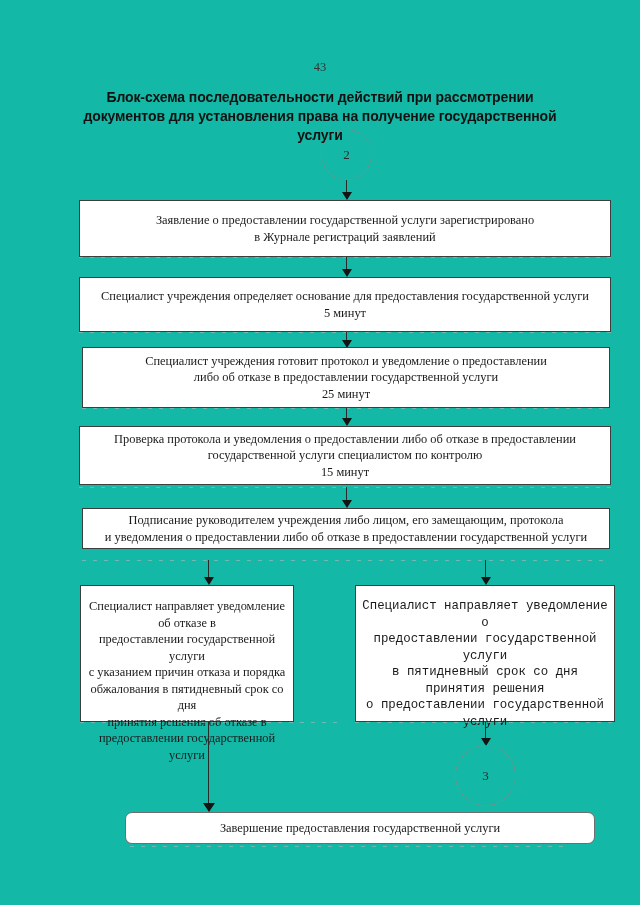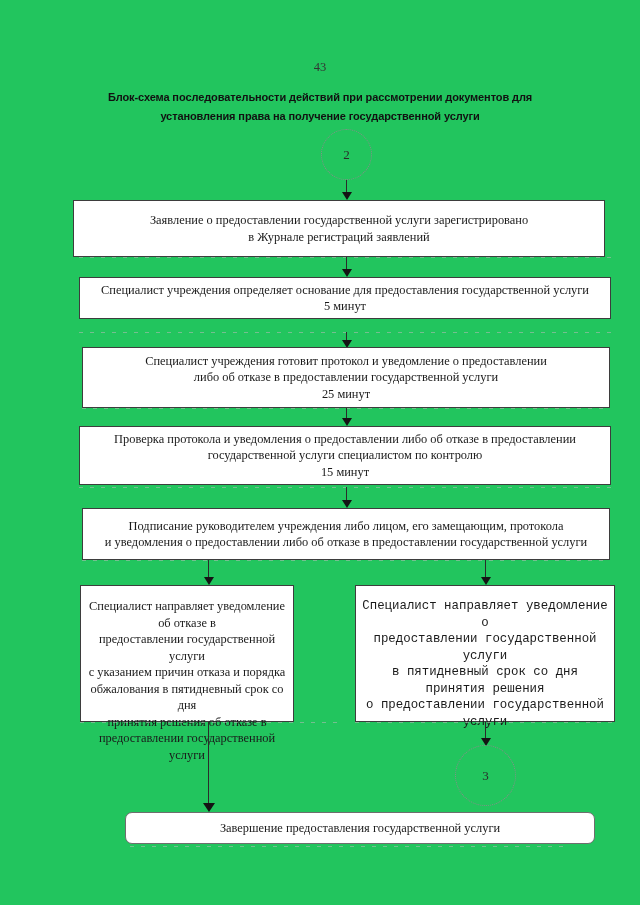--- a/index.html
+++ b/index.html
@@ -11,21 +11,21 @@
     width: 640px;
     height: 905px;
     position: relative;
     font-family: "Liberation Serif", serif;
     color: #1a1a1a;
     overflow: hidden;
   }
   .page {
     position: absolute;
     inset: 0;
-    background: #22c55e;
+    background: #14b8a6;
     padding-left: 15px;
   }
   
   #page-number {
     position: absolute;
     top: 60px;
     left: 0;
     width: 640px;
     text-align: center;
     font-family: "Liberation Serif", serif;
@@ -34,21 +34,21 @@
   }
   
   #doc-title {
     position: absolute;
     top: 88px;
     left: 75px;
     width: 490px;
     text-align: center;
     font-family: "Liberation Sans", sans-serif;
     font-weight: bold;
-    font-size: 11px;
+    font-size: 14px;
     line-height: 19px;
     color: #111;
     letter-spacing: -0.1px;
   }
   
   .conn-circle {
     position: absolute;
     border: 1px dotted #8b8b8b;
     border-radius: 50%;
     box-sizing: border-box;
@@ -137,32 +137,32 @@
 
   <div class="conn-circle" style="left:321px; top:129px; width:51px; height:51px;">
     <span>2</span>
   </div>
 
   <div class="arrow thin" style="left:340px; top:180px; width:13px; height:20px;">
     <span class="stem" style="height:12px;"></span>
     <span class="head"></span>
   </div>
 
-  <div class="box" style="left:73px; top:200px; width:532px; height:57px;">
+  <div class="box" style="left:79px; top:200px; width:532px; height:57px;">
     <span class="txt">Заявление о предоставлении государственной услуги зарегистрировано
 в Журнале регистраций заявлений</span>
   </div>
   <div class="speckle" style="left:79px; top:257px; width:532px;"></div>
 
   <div class="arrow thin" style="left:340px; top:257px; width:13px; height:20px;">
     <span class="stem" style="height:12px;"></span>
     <span class="head"></span>
   </div>
 
-  <div class="box" style="left:79px; top:277px; width:532px; height:42px;align-items:center;">
+  <div class="box" style="left:79px; top:277px; width:532px; height:55px;align-items:center;">
     <span class="txt">Специалист учреждения определяет основание для предоставления государственной услуги
 5 минут</span>
   </div>
   <div class="speckle" style="left:79px; top:332px; width:532px;"></div>
 
   <div class="arrow thin" style="left:340px; top:332px; width:13px; height:16px;">
     <span class="stem" style="height:8px;"></span>
     <span class="head"></span>
   </div>
 
@@ -183,21 +183,21 @@
 государственной услуги специалистом по контролю
 15 минут</span>
   </div>
   <div class="speckle" style="left:79px; top:487px; width:532px;"></div>
 
   <div class="arrow thin" style="left:340px; top:487px; width:13px; height:21px;">
     <span class="stem" style="height:13px;"></span>
     <span class="head"></span>
   </div>
 
-  <div class="box" style="left:82px; top:508px; width:528px; height:52px;">
+  <div class="box" style="left:82px; top:508px; width:528px; height:41px;">
     <span class="txt">Подписание руководителем учреждения либо лицом, его замещающим,  протокола
 и уведомления о предоставлении либо об отказе в предоставлении государственной услуги</span>
   </div>
   <div class="speckle" style="left:82px; top:560px; width:528px;"></div>
 
   <div class="arrow thin" style="left:202px; top:560px; width:13px; height:25px;">
     <span class="stem" style="height:17px;"></span>
     <span class="head"></span>
   </div>
   <div class="arrow thin" style="left:479px; top:560px; width:13px; height:25px;">

